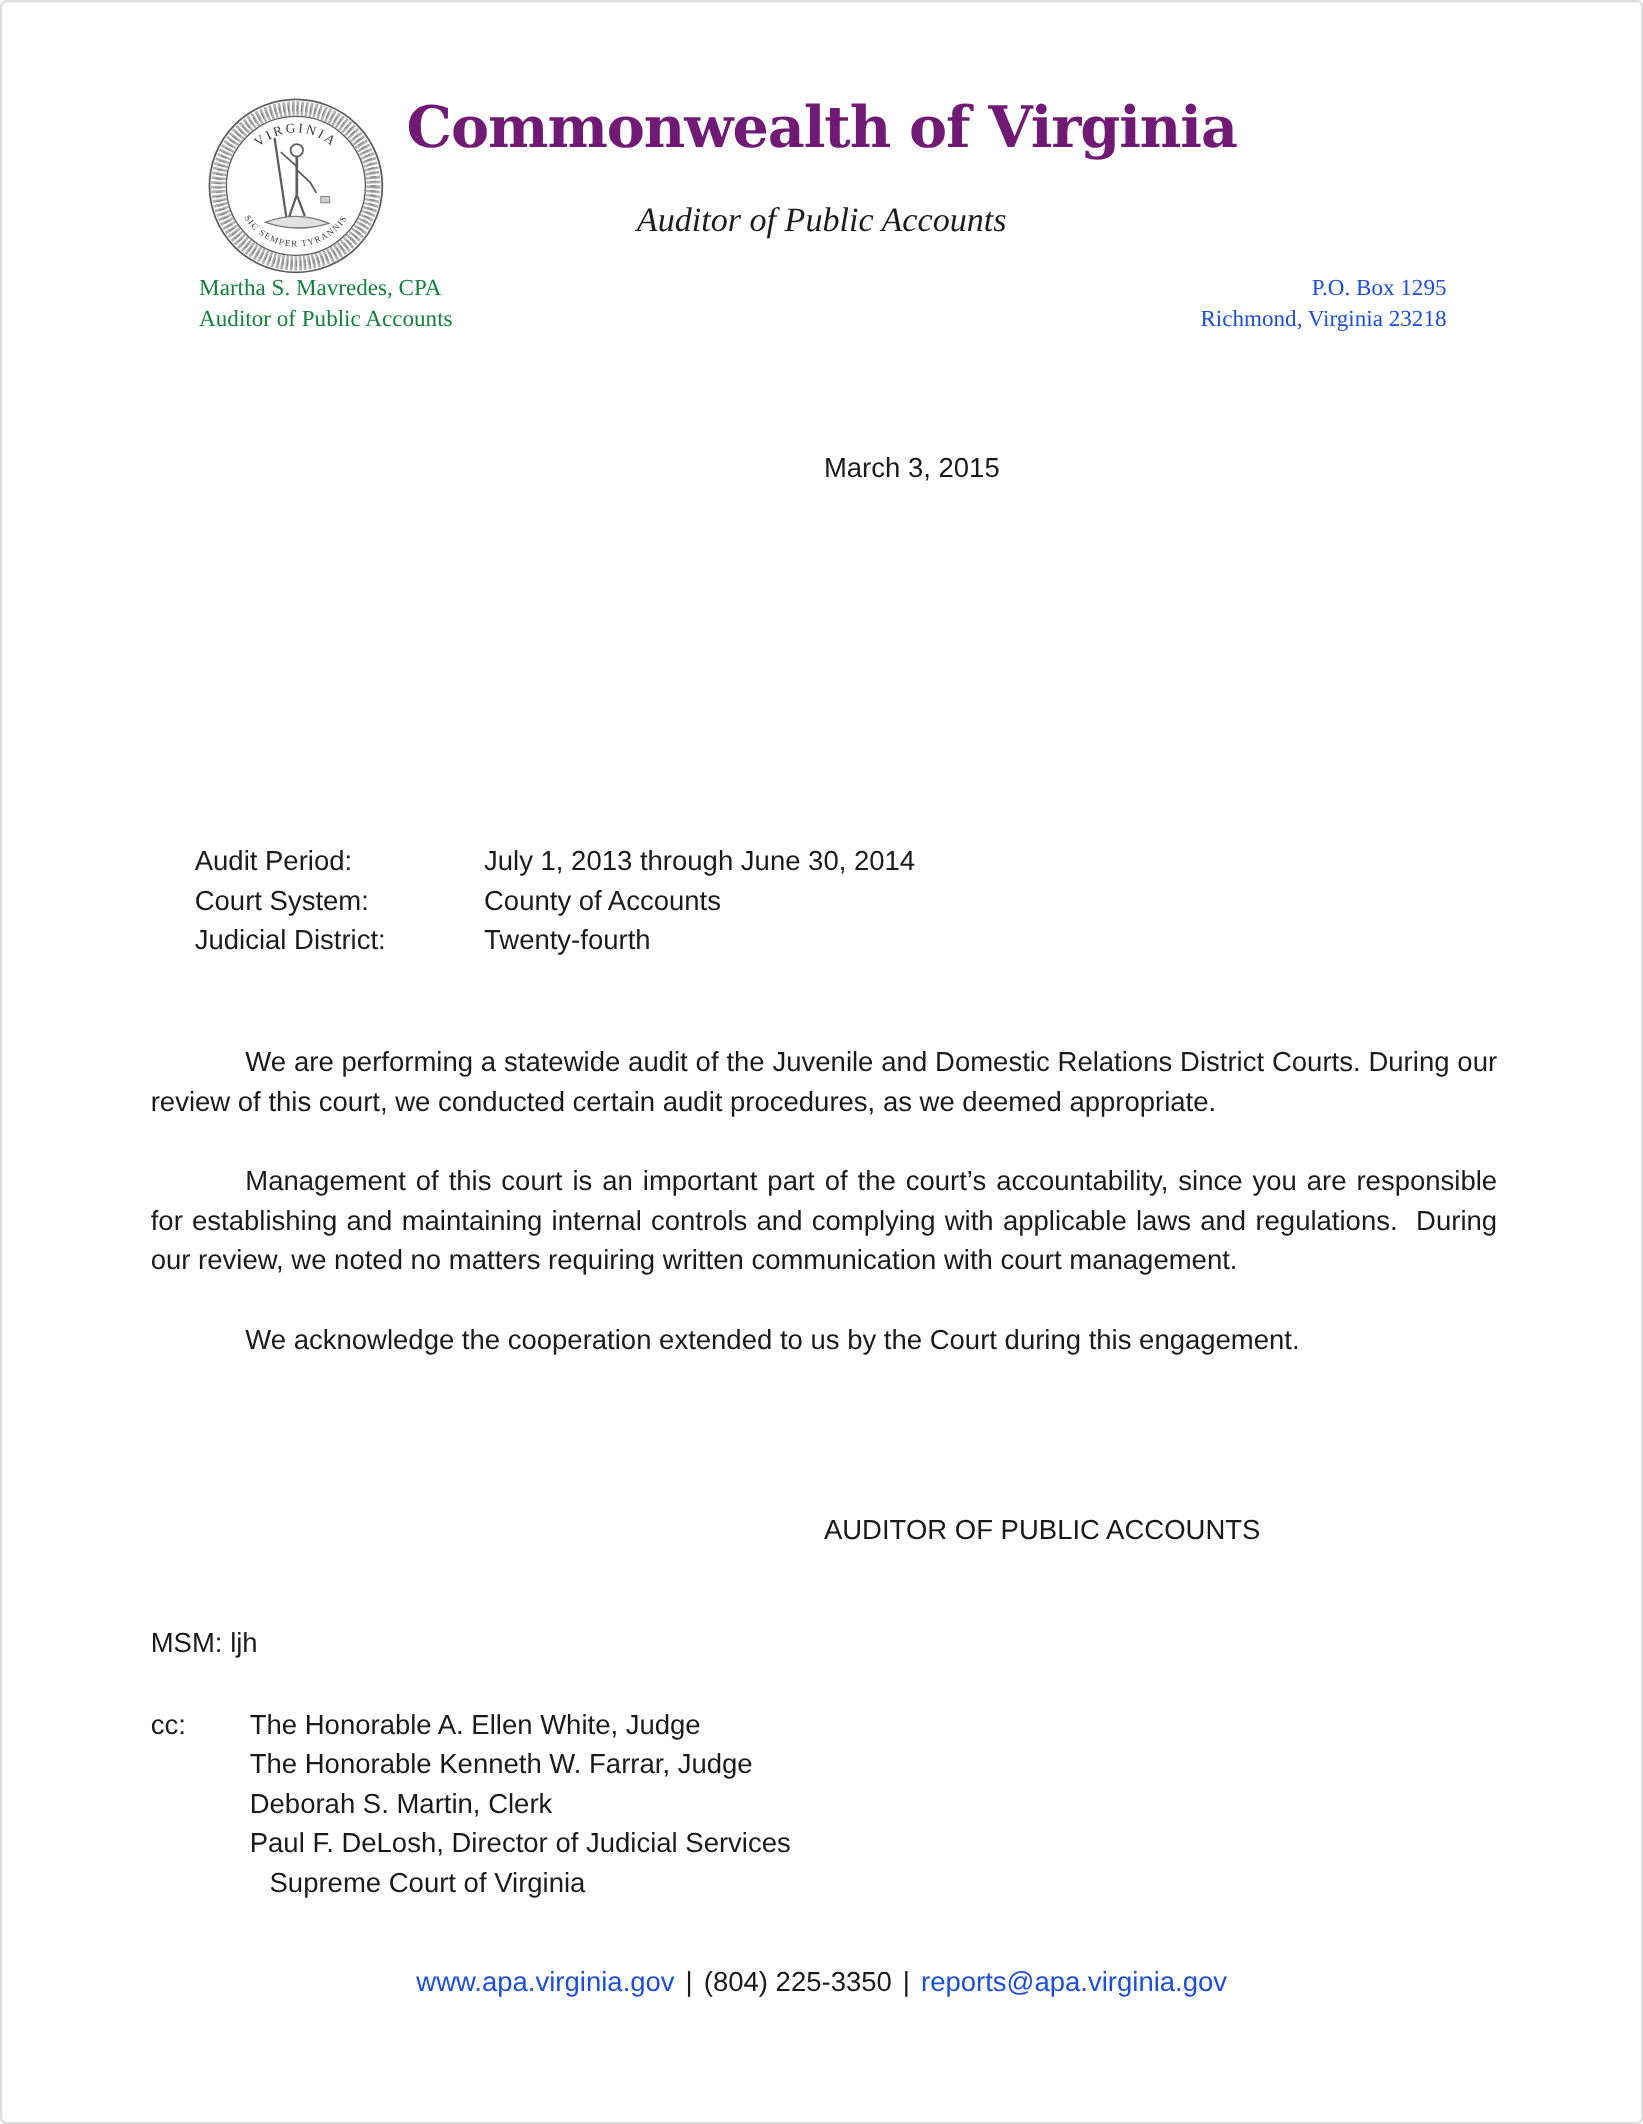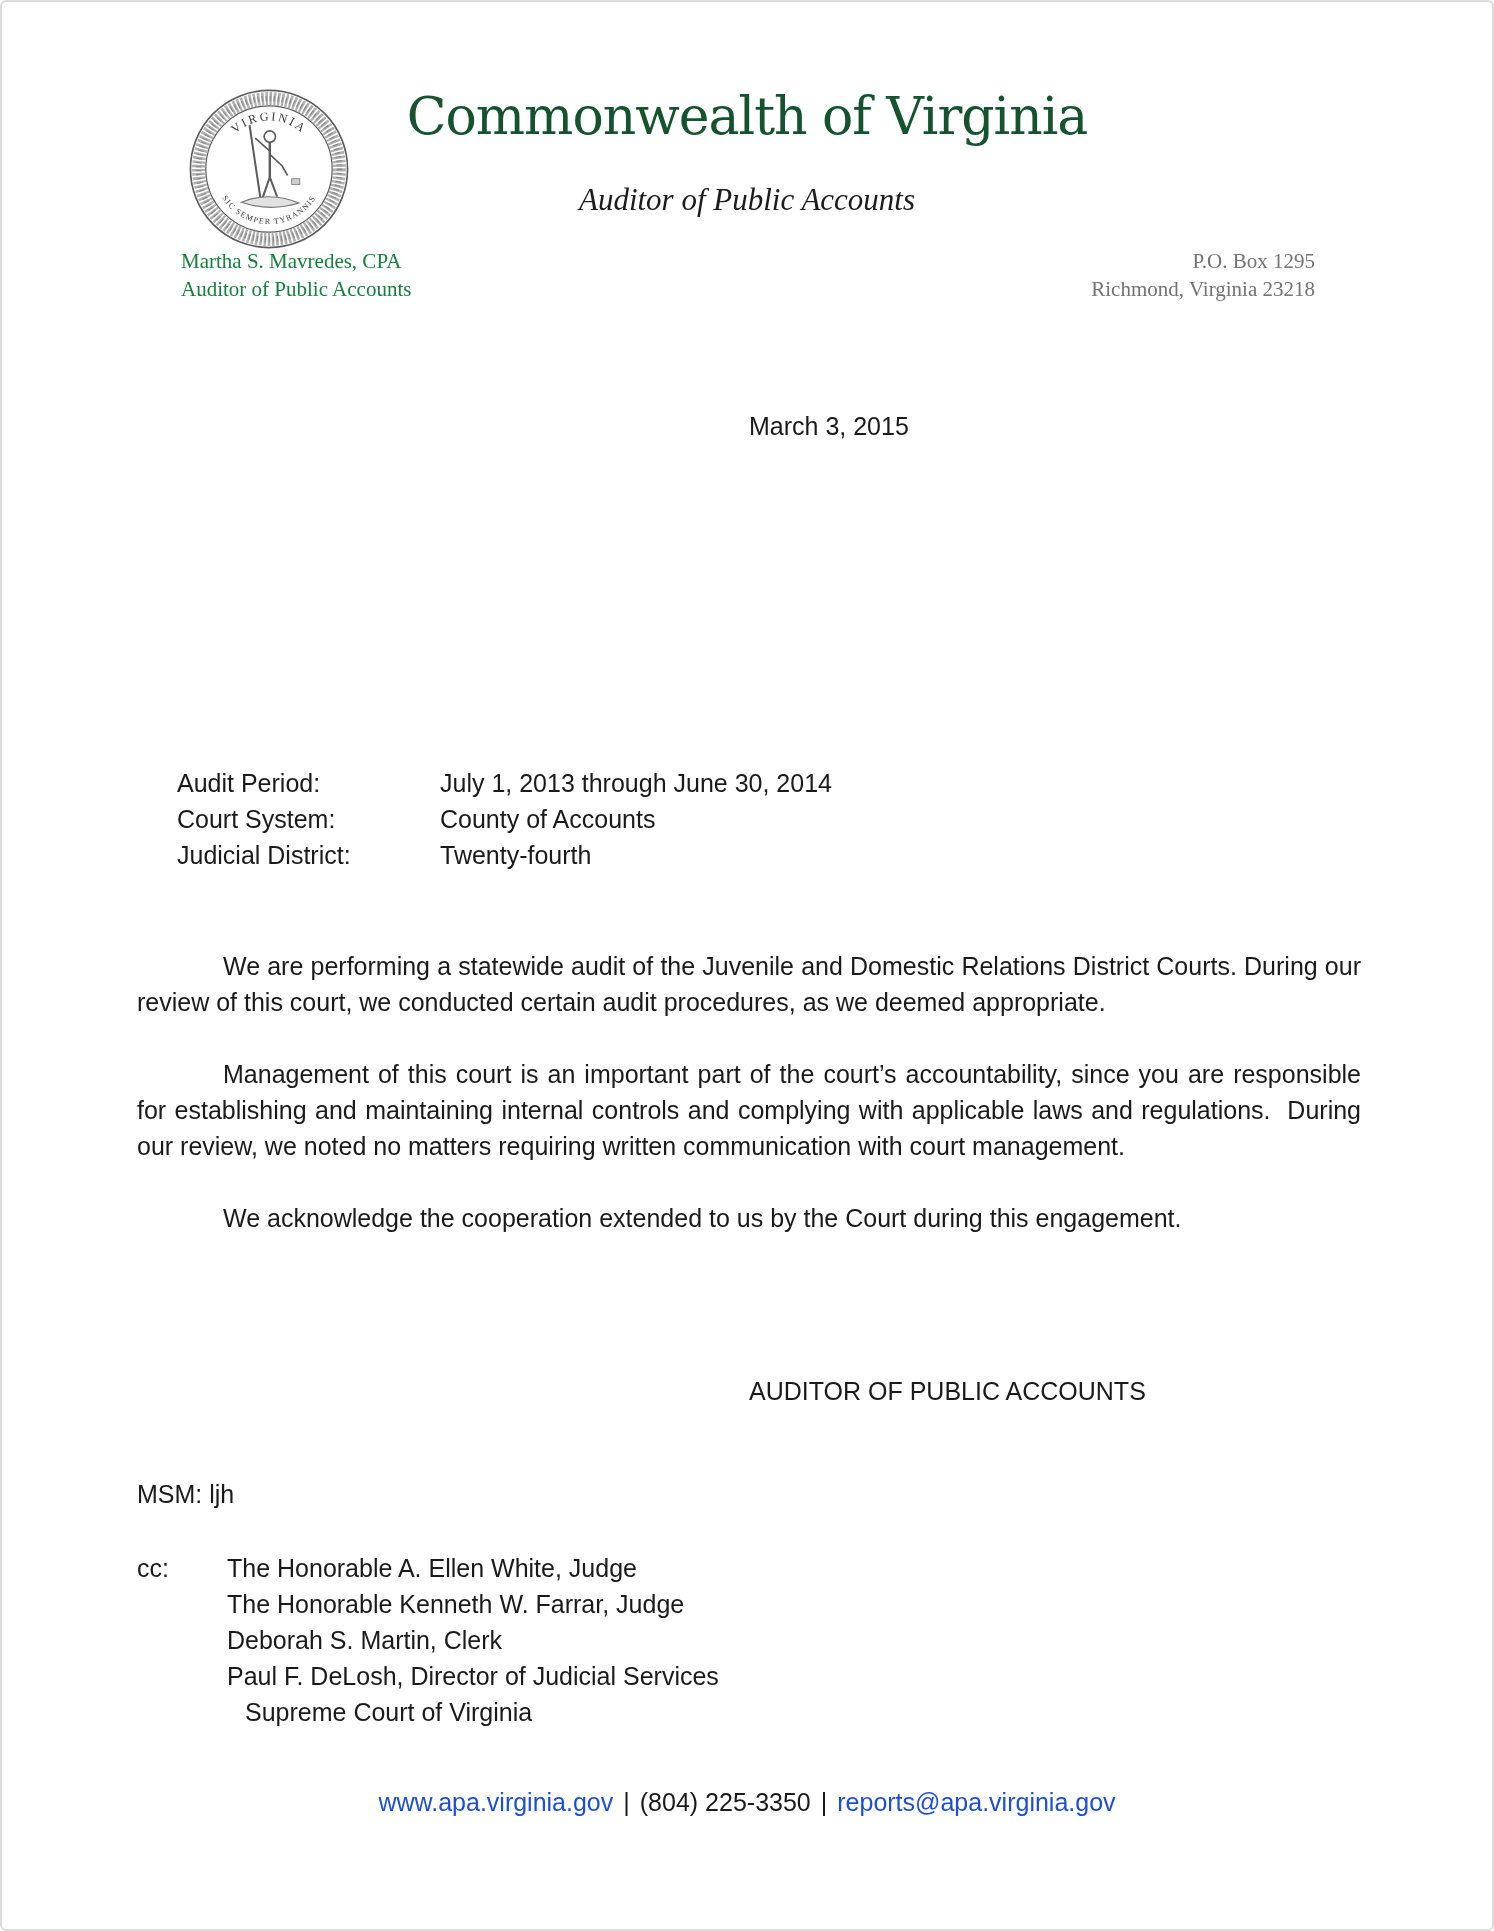--- a/index.html
+++ b/index.html
@@ -13,42 +13,42 @@
     font-family:"Liberation Sans", sans-serif;
     color:#1a1a1a;
     overflow:hidden;
   }
   
   .seal{position:absolute;left:186px;top:86px;width:162px;height:162px;}
   .org-title{
     position:absolute;left:0;top:84px;width:100%;
     text-align:center;
     font-family:"DejaVu Serif", serif;
-    font-weight:400;
+    font-weight:700;
     font-size:52px;
     letter-spacing:-1px;
-    color:#14532d;
+    color:#701a75;
   }
   .org-subtitle{
     position:absolute;left:0;top:180px;width:100%;
     text-align:center;
     font-family:"Liberation Serif", serif;
     font-style:italic;
     font-size:31px;
     color:#1c1c1c;
   }
   .official-block{
     position:absolute;left:179px;top:245px;
     font-family:"Liberation Serif", serif;
     font-size:21px;line-height:28px;color:#15803d;
   }
   .po-block{
     position:absolute;right:177px;top:245px;
     font-family:"Liberation Serif", serif;
-    font-size:21px;line-height:28px;color:#737373;
+    font-size:21px;line-height:28px;color:#1d4ed8;
     text-align:right;
   }
   
   .date-line{position:absolute;left:747px;top:410px;font-size:25px;}
   .recipient{position:absolute;left:135px;top:515px;font-size:25px;line-height:36px;}
   .recipient div{white-space:pre-wrap;}
   .details{position:absolute;left:135px;top:763px;font-size:25px;line-height:36px;margin-left:40px;}
   .detail-row{display:flex;}
   .detail-label{width:263px;flex:0 0 263px;}
   .body-text{position:absolute;left:135px;top:946px;width:1224px;font-size:25px;line-height:36px;}

